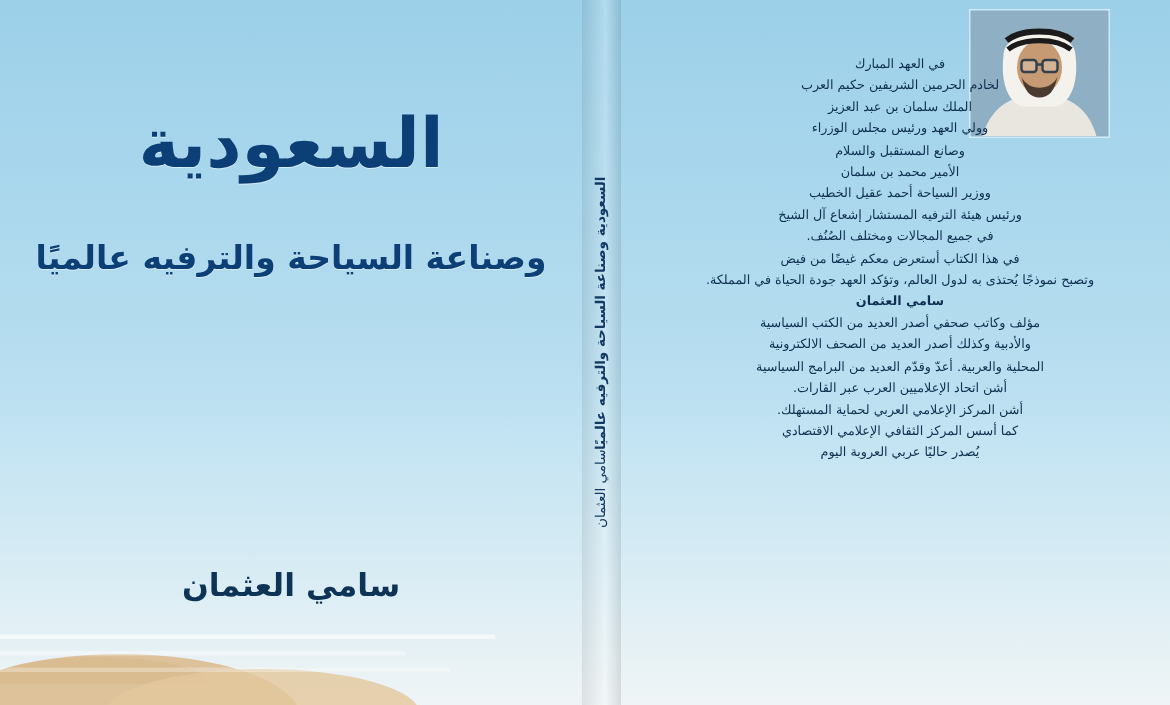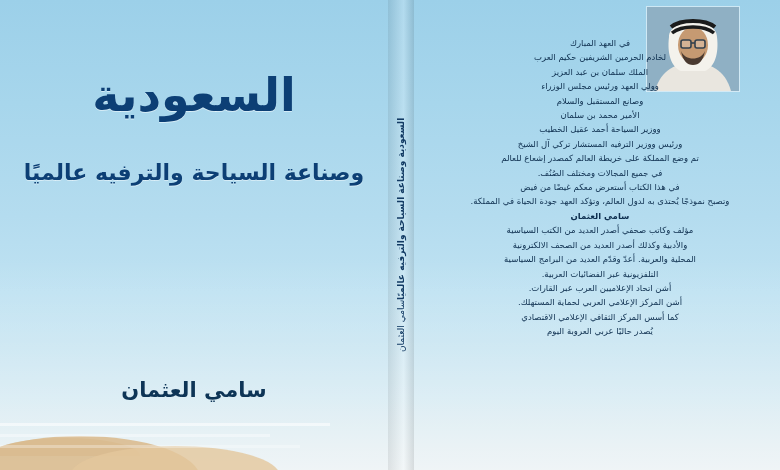--- a/index.html
+++ b/index.html
@@ -224,30 +224,28 @@
     </div>
 
     <div id="back-text">
       <p>في العهد المبارك</p>
       <p>لخادم الحرمين الشريفين حكيم العرب</p>
       <p class="b">الملك سلمان بن عبد العزيز</p>
       <p>وولي العهد ورئيس مجلس الوزراء</p>
       <p>وصانع المستقبل والسلام</p>
       <p class="b">الأمير محمد بن سلمان</p>
       <p class="b">ووزير السياحة أحمد عقيل الخطيب</p>
-      <p class="b">ورئيس ووزير الترفيه المستشار تركي آل الشيخ</p>
-      <p>تم وضع المملكة على خريطة العالم كمصدر إشعاع للعالم</p>
+      <p class="b">ورئيس هيئة الترفيه المستشار إشعاع آل الشيخ</p>
       <p>في جميع المجالات ومختلف الصُنُف.</p>
       <p>في هذا الكتاب أستعرض معكم غيضًا من فيض</p>
       <p>وتصبح نموذجًا يُحتذى به لدول العالم، وتؤكد العهد جودة الحياة في المملكة.</p>
       <p class="name-line">سامي العثمان</p>
       <p>مؤلف وكاتب صحفي أصدر العديد من الكتب السياسية</p>
       <p>والأدبية وكذلك أصدر العديد من الصحف الالكترونية</p>
       <p>المحلية والعربية. أعدّ وقدّم العديد من البرامج السياسية</p>
-      <p>التلفزيونية عبر الفضائيات العربية.</p>
       <p>أشن اتحاد الإعلاميين العرب عبر القارات.</p>
       <p>أشن المركز الإعلامي العربي لحماية المستهلك.</p>
       <p>كما أسس المركز الثقافي الإعلامي الاقتصادي</p>
       <p>يُصدر حاليًا عربي العروبة اليوم</p>
     </div>
   </div>
 
 </div>
 
 </body></html>

